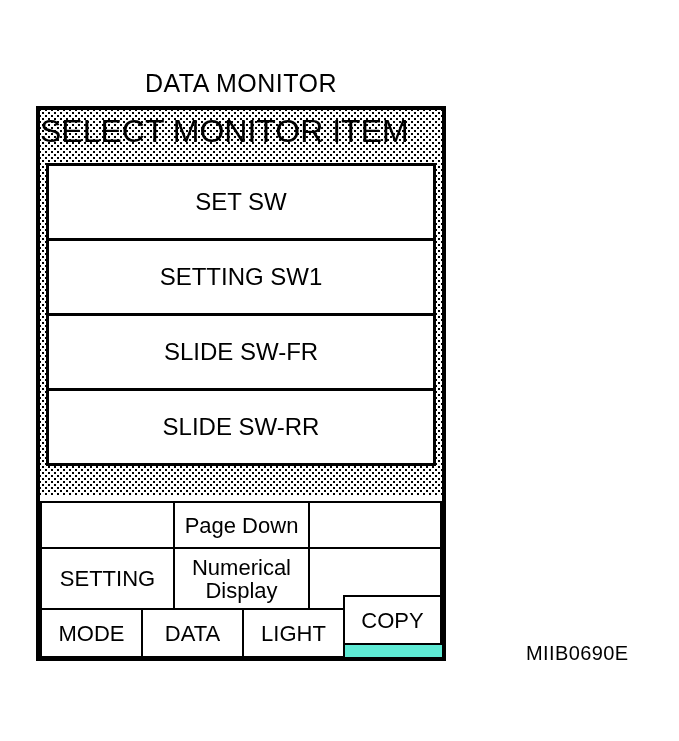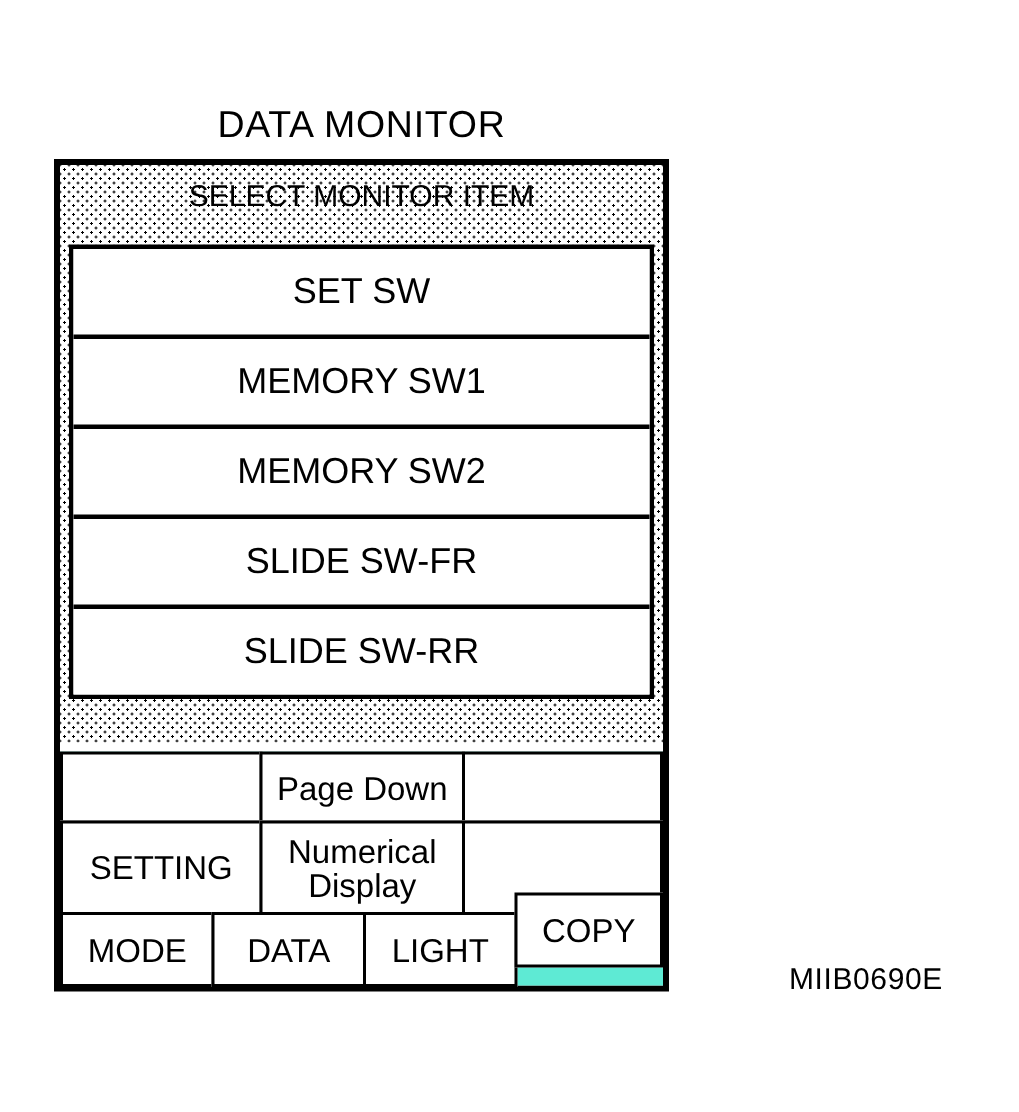--- a/index.html
+++ b/index.html
@@ -55,22 +55,21 @@
       radial-gradient(#000 0.8px, transparent 0.9px);
     background-size: 6px 6px, 6px 6px;
     background-position: 0 0, 3px 3px;
   }
 
   #screen-header {
     position: absolute;
     left: 0;
     top: 6px;
     width: 100%;
-    text-align: center;
-    font-size: 20px;
+    font-size: 32px;
     line-height: 30px;
     white-space: nowrap;
   }
 
   
   #monitor-item-list {
     position: absolute;
     left: 6px;
     top: 53px;
     width: 390px;
@@ -156,22 +155,21 @@
 <div id="panel-title">DATA MONITOR</div>
 
 <div id="device-frame">
 
   <div id="screen-area">
 
     <div id="screen-header">SELECT MONITOR ITEM</div>
 
     <div id="monitor-item-list">
       <div class="list-item">SET SW</div>
-      <div class="list-item">MEMORY SW1</div>
-      <div class="list-item">MEMORY SW2</div>
+      <div class="list-item">SETTING SW1</div>
       <div class="list-item">SLIDE SW-FR</div>
       <div class="list-item">SLIDE SW-RR</div>
     </div>
 
   </div>
 
   <div id="button-grid">
 
     <div class="grid-cell" id="cell-r1c1"></div>
     <div class="grid-cell" id="cell-r1c2">Page Down</div>

